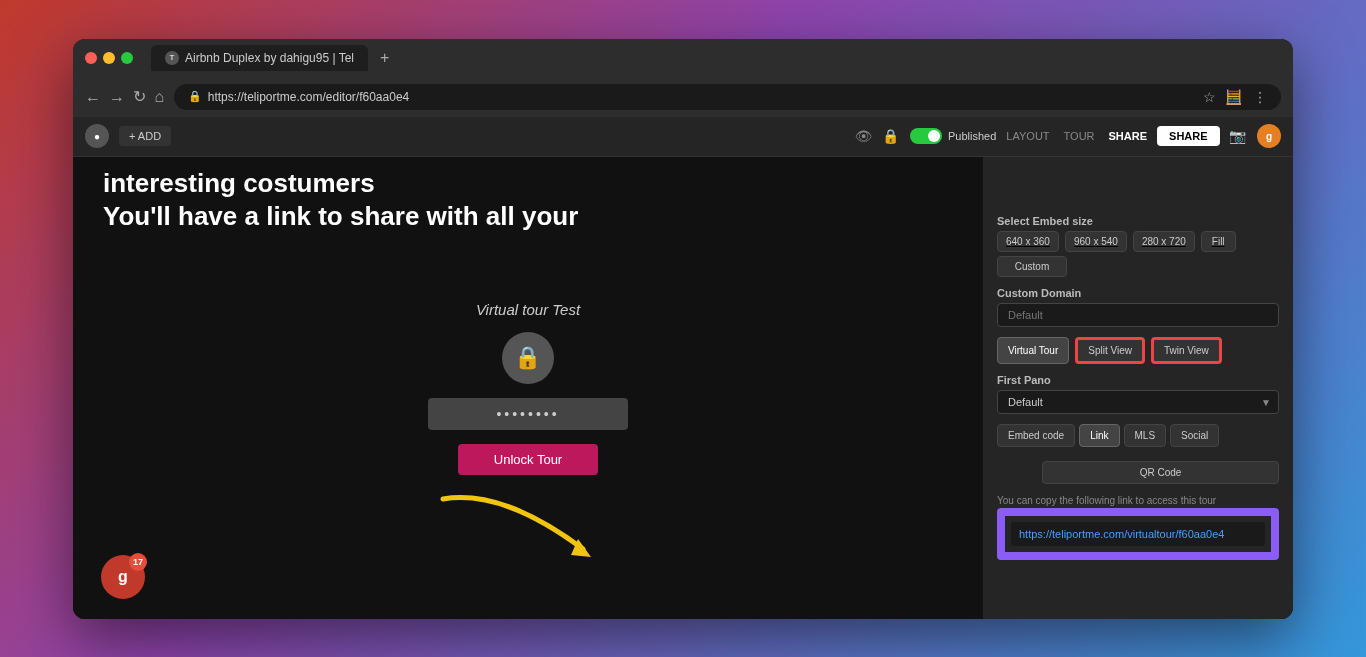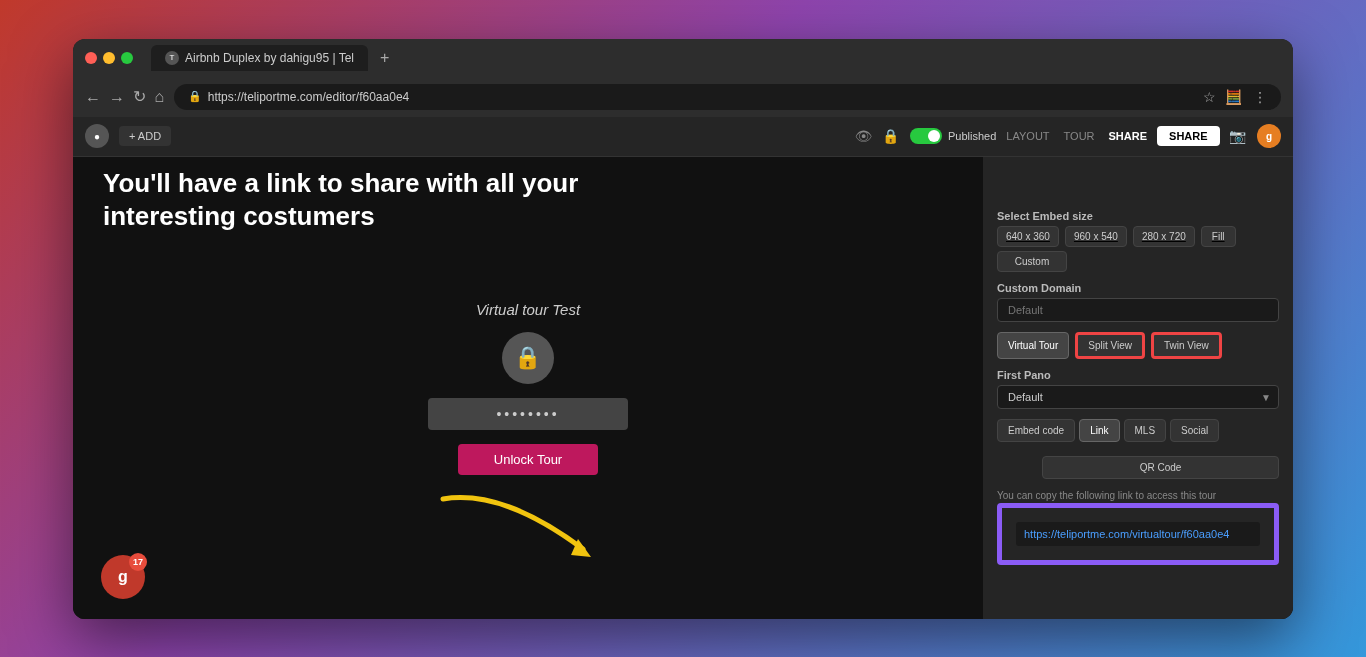--- a/index.html
+++ b/index.html
@@ -452,23 +452,23 @@
       margin-left: 45px;
     }
 
     .info-text {
       font-size: 10px;
       color: #888;
       line-height: 1.4;
     }
 
     .link-input-wrapper {
-      border: 5px solid #8b5cf6;
-      border-radius: 4px;
-      padding: 14px;
+      border: 8px solid #8b5cf6;
+      border-radius: 4px;
+      padding: 6px;
       margin-top: 0;
     }
     .link-input {
       background: #1a1a1a;
       border: none;
       color: #4a9eff;
       padding: 6px 8px;
       font-size: 11px;
       width: 100%;
       border-radius: 3px;
@@ -542,22 +542,22 @@
         <span class="camera-icon">📷</span>
         <div class="avatar-circle">g</div>
       </div>
     </div>
 
     <div class="main-content">
 
       <div class="tour-preview">
 
         <div class="overlay-text">
+          <div>interesting costumers</div>
           <div>You'll have a link to share with all your</div>
-          <div>interesting costumers</div>
         </div>
 
         <div class="tour-lock-card">
           <span class="tour-title">Virtual tour Test</span>
           <div class="lock-circle">🔒</div>
           <input class="password-input" type="password" value="••••••••" style="">
           <button class="unlock-btn">Unlock Tour</button>
         </div>
 
         <svg class="svg-arrow" width="220" height="100" viewBox="0 0 220 100">

